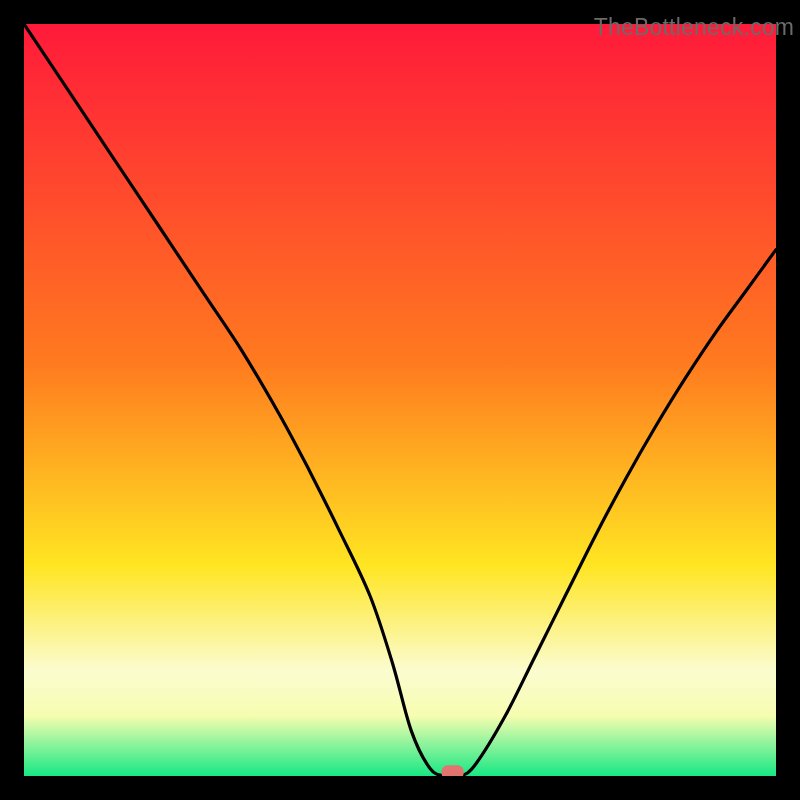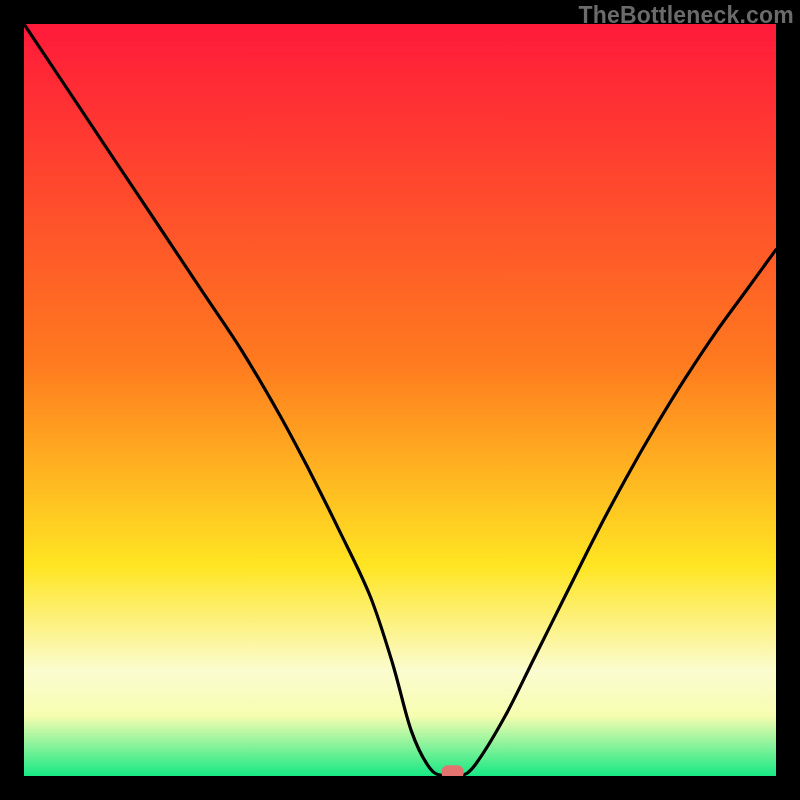--- a/index.html
+++ b/index.html
@@ -1,18 +1,18 @@
 <!DOCTYPE html>
 <html><head>
 <meta charset="utf-8">
 <style>
   html,body{margin:0;padding:0;width:800px;height:800px;background:#000;overflow:hidden;font-family:Arial,Helvetica,sans-serif}
   .frame{position:absolute;left:0;top:0;width:800px;height:800px;background:#000}
   .plot{position:absolute;left:24px;top:24px;width:752px;height:752px;overflow:hidden}
-  .watermark{position:absolute;top:2px;right:6px;color:#6b6b6b;font-size:23px;font-weight:700;letter-spacing:0.2px}
+  .watermark{position:absolute;top:14px;right:6px;color:#6b6b6b;font-size:23px;font-weight:400;letter-spacing:0.2px}
 </style>
 </head>
 <body>
 
 <div class="frame">
   <div class="plot">
     <svg width="752" height="752" viewBox="0 0 752 752" preserveAspectRatio="none">
       <defs>
         <linearGradient id="bg-grad" x1="0" y1="0" x2="0" y2="1">
           <stop id="g0" offset="0%" stop-color="#ff1a3a"></stop>

